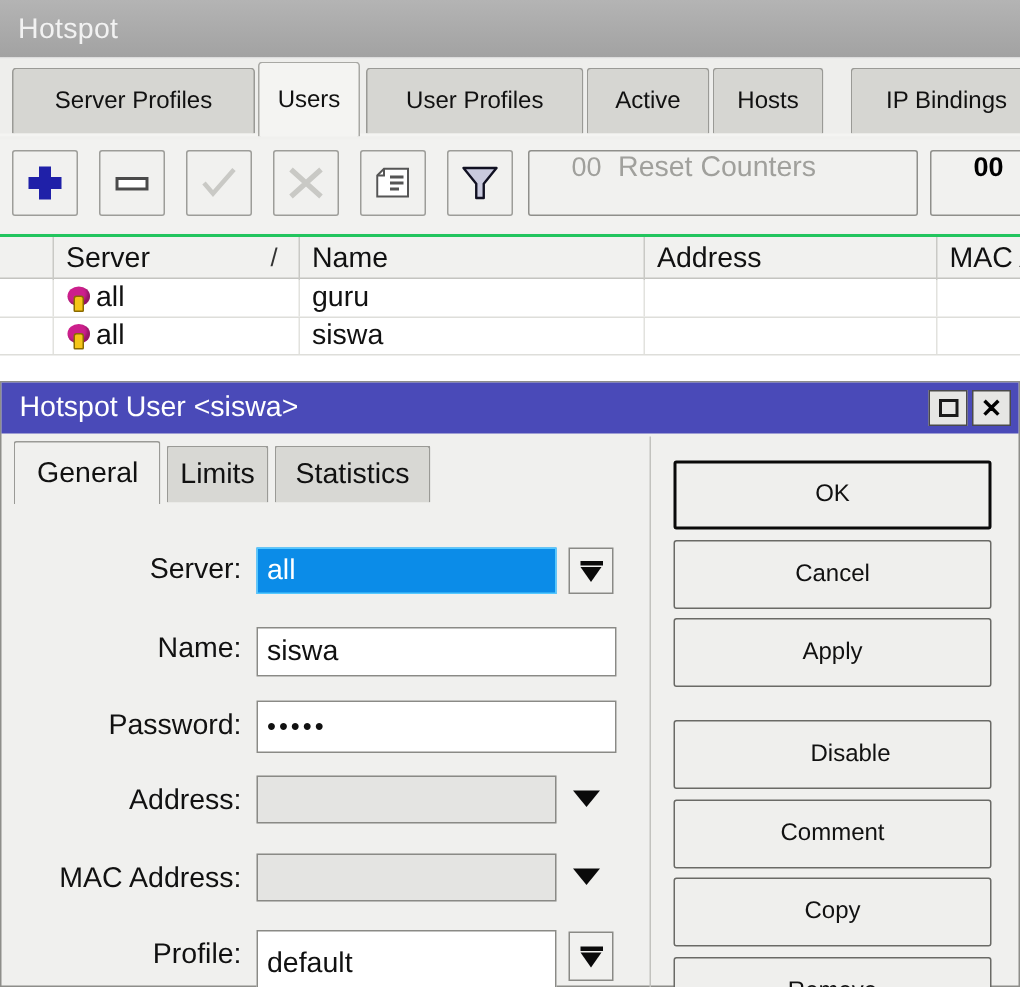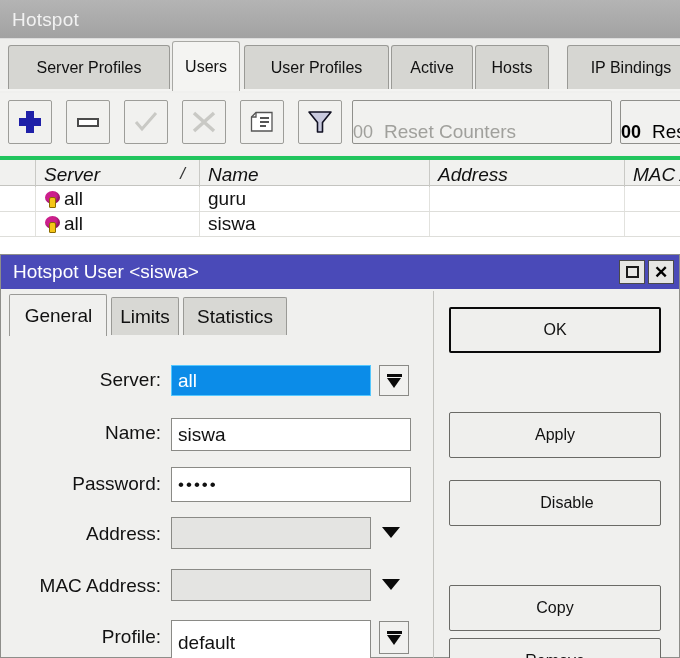--- a/index.html
+++ b/index.html
@@ -97,22 +97,22 @@
   .tbtn.sq { width: 44px; height: 44px; }
   .rcbtn {
     position: absolute;
     top: 7px;
     height: 44px;
     box-sizing: border-box;
     background: #f1f1ef;
     border: 1px solid #8f8f8b;
     border-radius: 2px;
     display: flex;
-    align-items: flex-end;
-    padding-left: 0;
+    align-items: flex-start;
+    padding-left: 28px;
     font-size: 19px;
     white-space: nowrap;
   }
   .rc-num { font-size: 18px; margin-right: 11px; }
   .rcbtn.disabled { color: #a0a09c; }
   .rcbtn.disabled .rc-num { color: #a0a09c; }
   .rcbtn.enabled { color: #000000; }
   .rcbtn.enabled .rc-num { color: #000000; font-weight: bold; }
 
   
@@ -136,24 +136,23 @@
   .tablewrap {
     position: absolute;
     left: 0; top: 156px;
     width: 680px; height: 98px;
     background: #ffffff;
   }
   .thead {
     position: absolute; left: 0; top: 0;
     width: 680px; height: 30px;
     background: #f1f1ef;
-    border-top: 4px solid #22c55e;
+    border-top: 2px solid #22c55e;
     border-bottom: 1px solid #c4c4c0;
     box-sizing: border-box;
-    font-style: italic;
   }
   .th {
     position: absolute; top: 0; height: 29px;
     box-sizing: border-box;
     border-right: 1px solid #c9c9c5;
     font-size: 19px; color: #111;
     display: flex; align-items: center;
     padding-left: 8px;
     white-space: nowrap;
   }
@@ -543,26 +542,32 @@
         <span class="bar"></span>
           <span class="tri"></span>
       </span>
     </div>
 
     <div class="vsep"></div>
 
     <div class="abtn focus" style="top:52px;">
       <span>OK</span>
     </div>
+    <div class="abtn" style="top:105px;">
+      <span>Cancel</span>
+    </div>
     <div class="abtn" style="top:157px;">
       <span>Apply</span>
     </div>
     <div class="abtn" style="top:225px;padding-left:24px;">
       <span>Disable</span>
     </div>
+    <div class="abtn" style="top:278px;">
+      <span>Comment</span>
+    </div>
     <div class="abtn" style="top:330px;">
       <span>Copy</span>
     </div>
     <div class="abtn" style="top:383px;">
       <span>Remove</span>
     </div>
   </div>
 
 </div>
 

